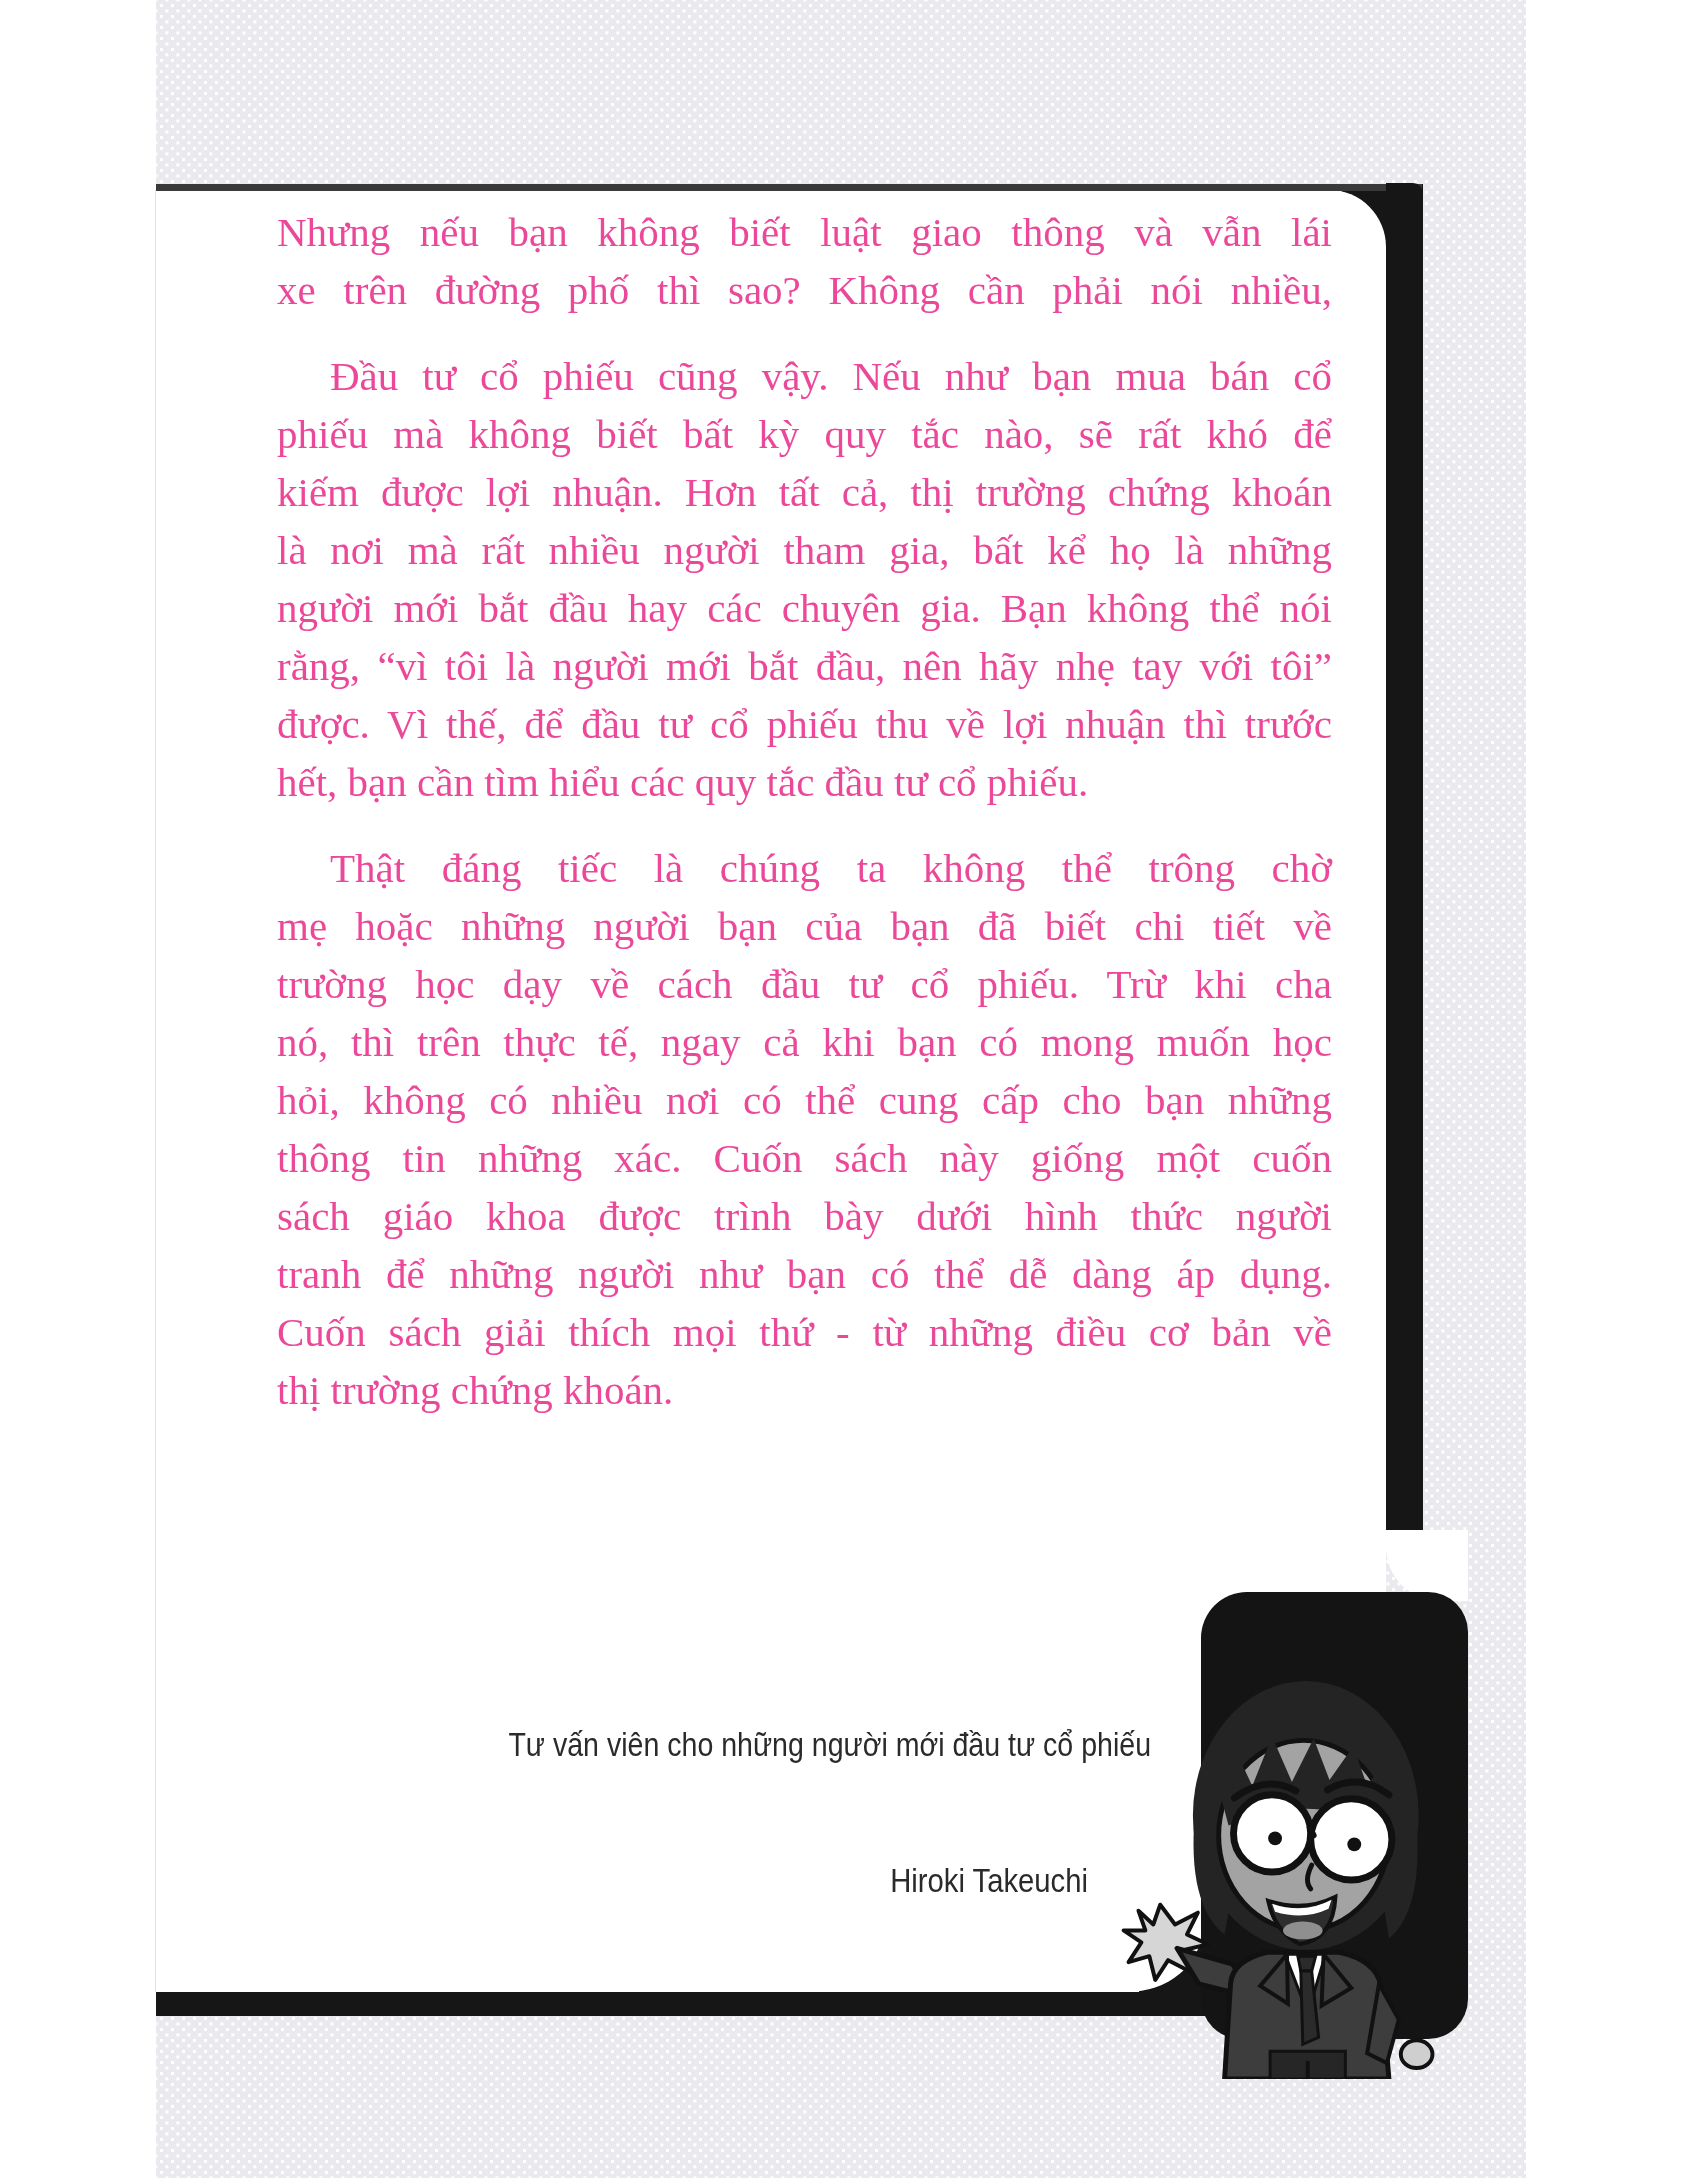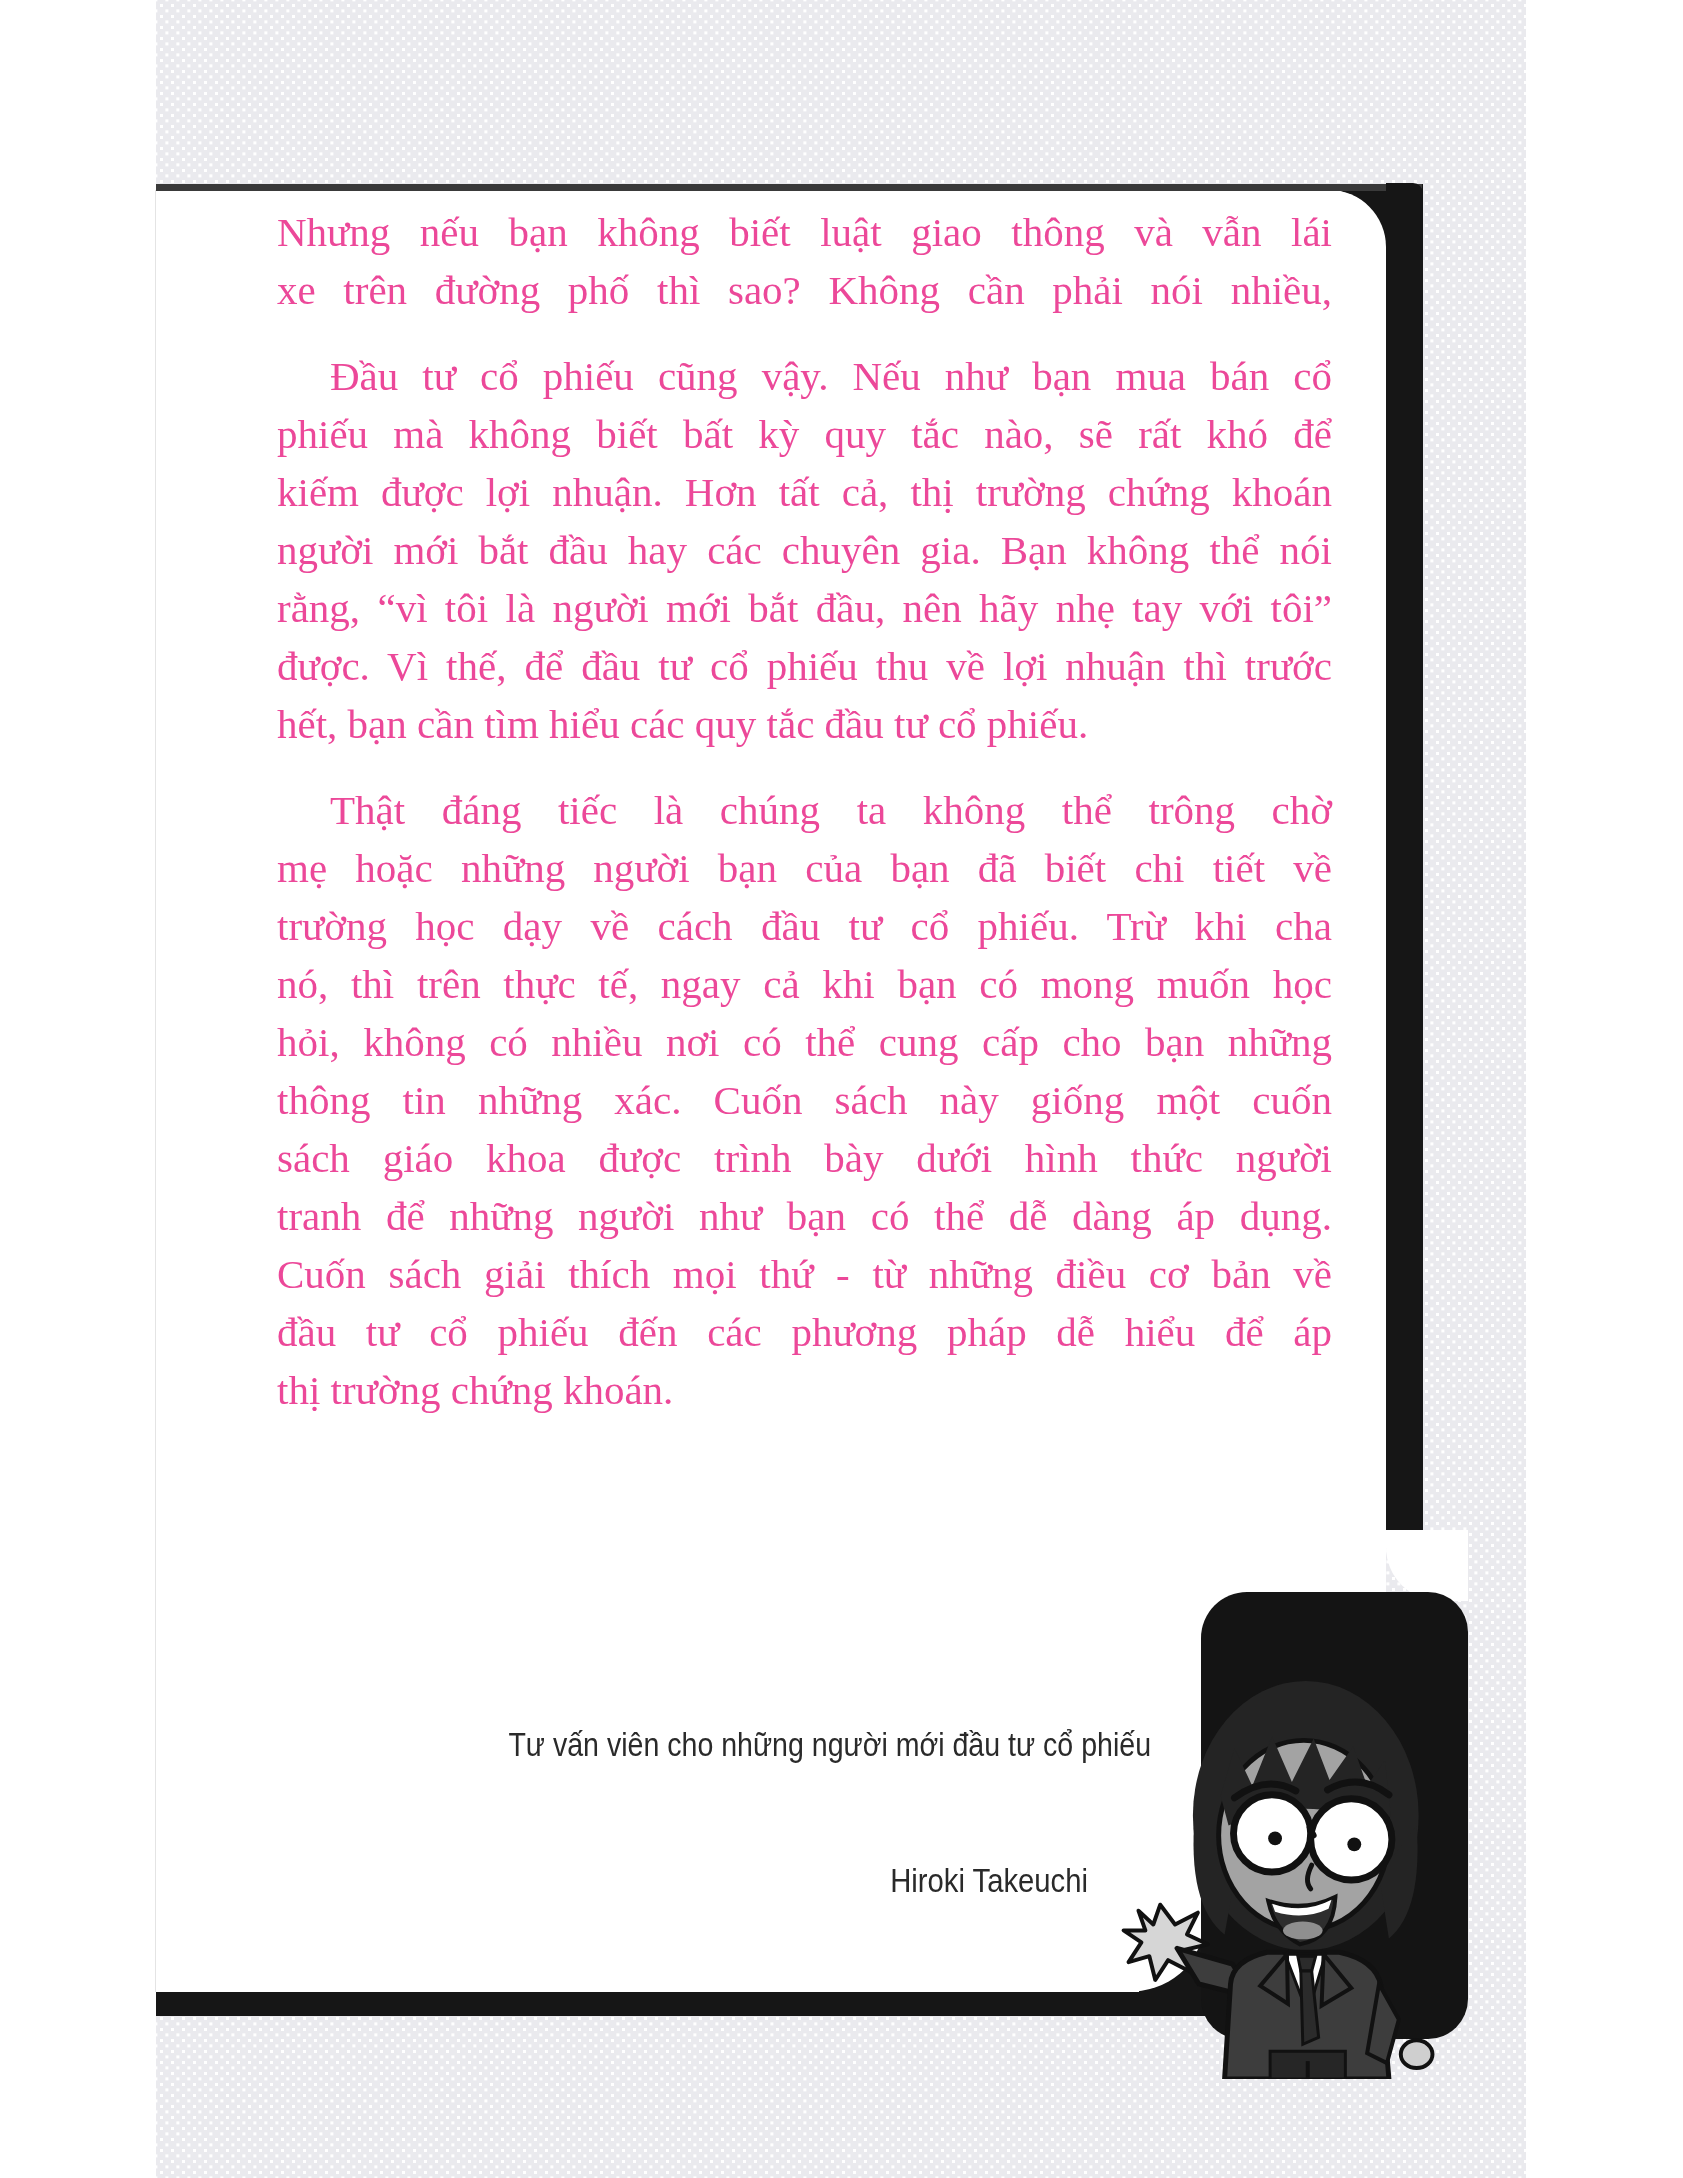--- a/index.html
+++ b/index.html
@@ -68,34 +68,34 @@
 <div class="bubble-corner-black"></div>
 <div class="bubble-corner-white"></div>
 <div class="blob"></div>
 
 <div class="text-block">
   <div class="ln">Nhưng nếu bạn không biết luật giao thông và vẫn lái</div>
   <div class="ln">xe trên đường phố thì sao? Không cần phải nói nhiều,</div>
   <div class="ln ind gap">Đầu tư cổ phiếu cũng vậy. Nếu như bạn mua bán cổ</div>
   <div class="ln">phiếu mà không biết bất kỳ quy tắc nào, sẽ rất khó để</div>
   <div class="ln">kiếm được lợi nhuận. Hơn tất cả, thị trường chứng khoán</div>
+  <div class="ln">là nơi mà rất nhiều người tham gia, bất kể họ là những</div>
   <div class="ln">người mới bắt đầu hay các chuyên gia. Bạn không thể nói</div>
   <div class="ln">rằng, “vì tôi là người mới bắt đầu, nên hãy nhẹ tay với tôi”</div>
   <div class="ln">được. Vì thế, để đầu tư cổ phiếu thu về lợi nhuận thì trước</div>
   <div class="ln last">hết, bạn cần tìm hiểu các quy tắc đầu tư cổ phiếu.</div>
   <div class="ln ind gap">Thật đáng tiếc là chúng ta không thể trông chờ</div>
   <div class="ln">mẹ hoặc những người bạn của bạn đã biết chi tiết về</div>
   <div class="ln">trường học dạy về cách đầu tư cổ phiếu. Trừ khi cha</div>
   <div class="ln">nó, thì trên thực tế, ngay cả khi bạn có mong muốn học</div>
   <div class="ln">hỏi, không có nhiều nơi có thể cung cấp cho bạn những</div>
   <div class="ln">thông tin những xác. Cuốn sách này giống một cuốn</div>
   <div class="ln">sách giáo khoa được trình bày dưới hình thức người</div>
   <div class="ln">tranh để những người như bạn có thể dễ dàng áp dụng.</div>
   <div class="ln">Cuốn sách giải thích mọi thứ - từ những điều cơ bản về</div>
-  <div class="ln">đầu tư cổ phiếu đến các phương pháp dễ hiểu để áp</div>
   <div class="ln last">thị trường chứng khoán.</div>
 </div>
 
 <div class="byline">Tư vấn viên cho những người mới đầu tư cổ phiếu</div>
 <div class="signature">Hiroki Takeuchi</div>
 
 <svg class="character" viewBox="0 0 400 408" xmlns="http://www.w3.org/2000/svg" aria-hidden="true">
 
   <ellipse cx="224" cy="142" rx="114" ry="136" fill="#242424"></ellipse>
   <path d="M112,140 Q104,232 142,262 L154,196 Z" fill="#242424"></path>

